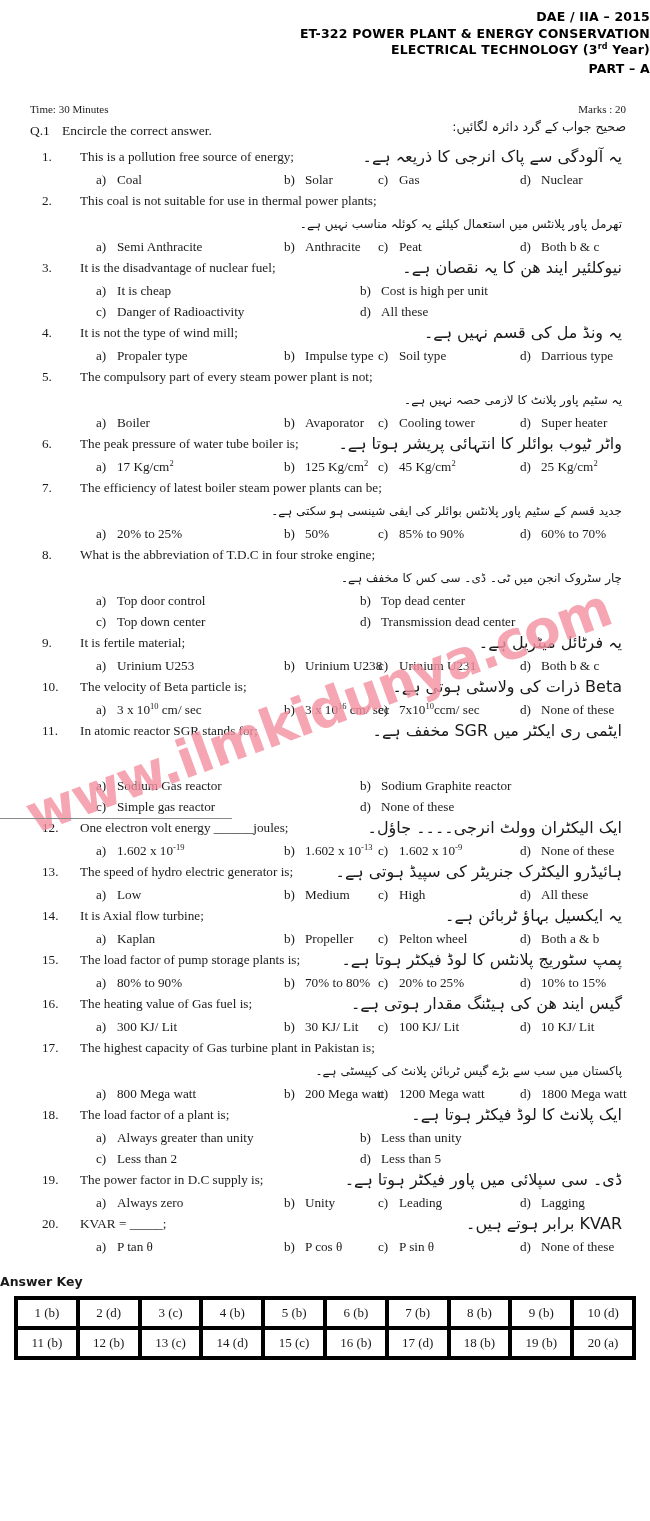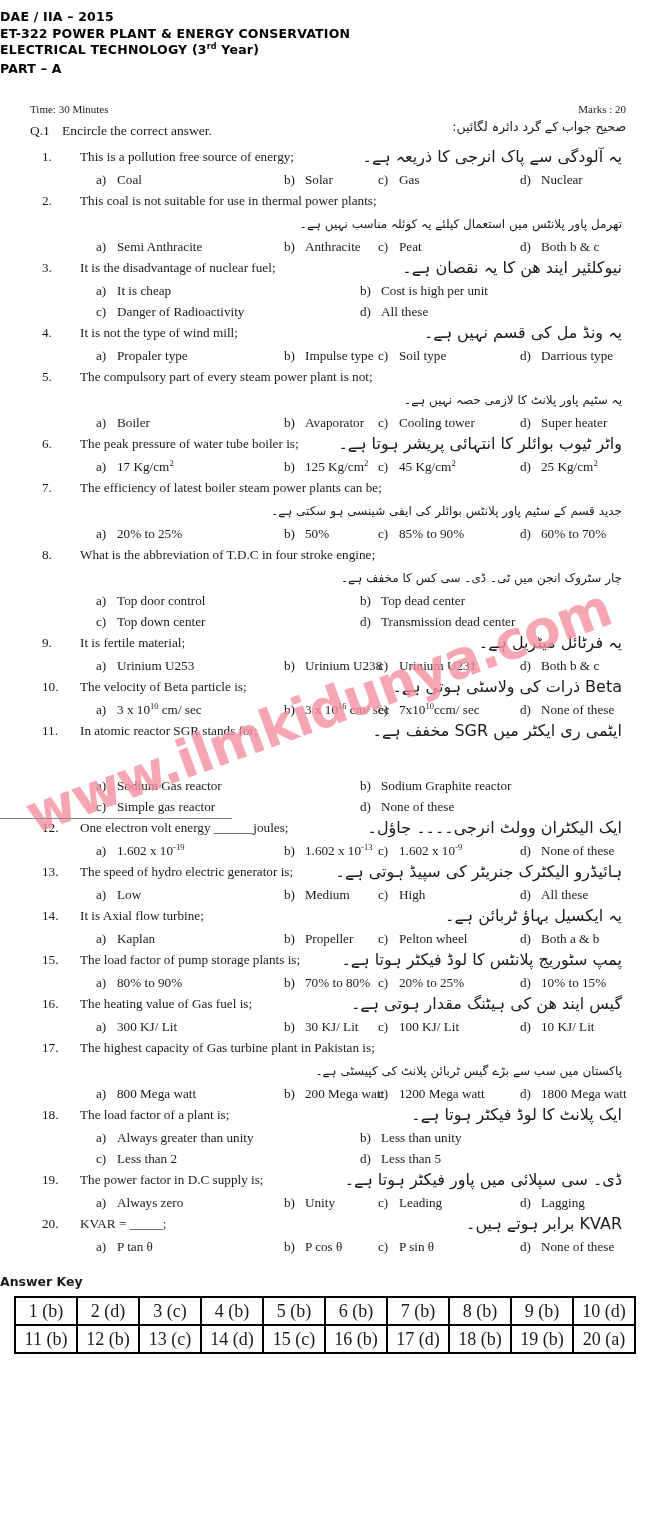--- a/index.html
+++ b/index.html
@@ -55,21 +55,21 @@
     left: 0;
     top: 818px;
     width: 232px;
     height: 1px;
     background: #8a8a8a;
     z-index: 6;
   }
 
   
   .header {
-    text-align: left;
+    text-align: right;
     padding-top: 9px;
     font-family: "DejaVu Sans", sans-serif;
     font-weight: 700;
     font-size: 12.5px;
     line-height: 16.6px;
     letter-spacing: 0.2px;
     color: #000;
   }
   .header .line { white-space: nowrap; }
   .header .line sup { font-size: 8px; vertical-align: super; }
@@ -186,24 +186,24 @@
     margin-top: 14px;
     margin-bottom: 7px;
   }
   table.answer-key {
     border-collapse: collapse;
     margin: 0 auto;
     width: 622px;
     table-layout: fixed;
   }
   table.answer-key td {
-    border: 2px solid #000000;
+    border: 4px solid #000000;
     text-align: center;
     height: 24px;
-    font-size: 18px;
+    font-size: 13px;
     font-family: "Liberation Serif", serif;
   }
 </style>
 </head>
 <body>
 
 <div id="page">
 
   <div class="header">
     <div class="line">DAE / IIA – 2015</div>

